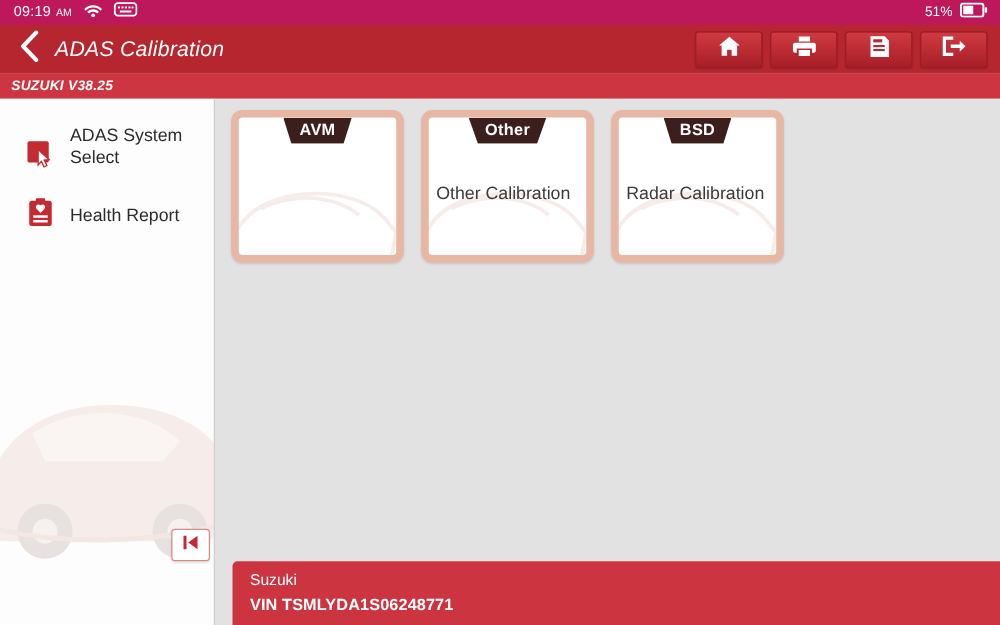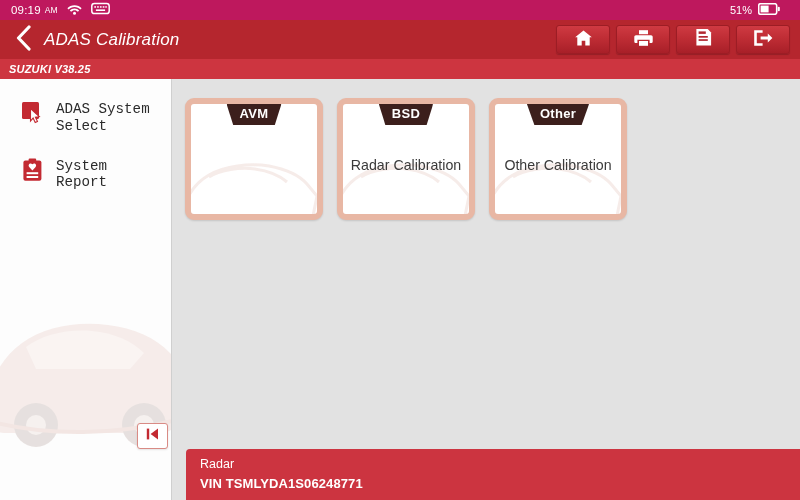--- a/index.html
+++ b/index.html
@@ -12,21 +12,21 @@
   #app { position: relative; width: 800px; height: 500px; }
 
   
   .statusbar {
     position: absolute; top: 0; left: 0; width: 800px; height: 20px;
     background: #be185d;
     display: flex; align-items: center;
     color: #fff;
   }
   .sb-left { display: flex; align-items: center; gap: 9px; padding-left: 11px; }
-  .sb-right { margin-left: auto; display: flex; align-items: center; gap: 6px; padding-right: 20px; }
+  .sb-right { margin-left: auto; display: flex; align-items: center; gap: 6px; padding-right: 10px; }
   .sb-time { font-size: 11.5px; letter-spacing: .2px; }
   .sb-ampm { font-size: 8.5px; margin-left: -5px; }
   .sb-batt-txt { font-size: 11px; }
 
   
   .header {
     position: absolute; top: 20px; left: 0; width: 800px; height: 39px;
     background: #b5262e;
     display: flex; align-items: center; font-style: italic;
   }
@@ -63,27 +63,26 @@
     background: #fdfdfd;
     overflow: hidden;
     border-right: 1px solid #cfcfcf;
   }
   .car-wm {
     position: absolute; left: -26px; top: 190px; width: 230px; height: 230px;
     opacity: .19; pointer-events: none;
   }
   .side-list { position: relative; padding-top: 10px; }
   .side-item {
-    display: flex; align-items: flex-start; gap: 11px;
+    display: flex; align-items: flex-end; gap: 11px;
     padding: 11px 8px 11px 13px;
     margin: 1px 6px;
     cursor: pointer;
     border-radius: 3px;
     position: relative;
-    font-family: Liberation Mono, monospace;
   }
   .side-item .s-ico { width: 26px; flex: 0 0 26px; display: flex; align-items: center; justify-content: center; }
   .side-item .s-lab { font-size: 14.2px; color: #2b2b2b; line-height: 1.18; }
   .side-item.active {
     background: #f3d5cd;
     border: 1px solid #dcb0a6;
     margin: 1px 4px;
   }
   .side-item.active .s-lab { font-weight: bold; color: #232323; }
 
@@ -101,25 +100,24 @@
     position: absolute; top: 79px; left: 172px; width: 628px; height: 421px;
     background: #e2e2e2;
   }
   .cards { display: flex; gap: 14px; padding: 9px 0 0 13px; }
   .card {
     position: relative;
     width: 138px; height: 122px;
     background: #ffffff;
     border: 6px solid #e8b7a4;
     border-radius: 9px;
-    display: flex; align-items: center; justify-content: center;
+    display: flex; align-items: center; justify-content: flex-start;
     cursor: pointer;
     overflow: hidden;
     box-shadow: 0 1px 2px rgba(0,0,0,.13);
-    margin-top: 10px;
   }
   .card-wm {
     position: absolute; left: -14px; bottom: -26px; width: 165px; height: 95px;
     opacity: .16; pointer-events: none;
   }
   .badge {
     position: absolute; top: 0; left: 50%; transform: translateX(-50%);
     background: #3c1f1c;
     color: #fff; font-size: 13px; font-weight: bold;
     padding: 2px 13px 4px 13px;
@@ -264,21 +262,21 @@
       <div class="side-item">
         <span class="s-ico">
           <svg width="21" height="24" viewBox="0 0 21 24">
             <rect x="1.4" y="2.6" width="18" height="20.2" rx="2" fill="#c32a32"></rect>
             <rect x="6.6" y="0.6" width="7.6" height="4" rx="1.1" fill="#c32a32"></rect>
             <path d="M10.4 6.2c-2.4-2-5 .7-3 3l3 3.2 3-3.2c2-2.3-.6-5-3-3z" fill="#fff"></path>
             <rect x="4.6" y="14.2" width="11.6" height="2" fill="#fff"></rect>
             <rect x="4.6" y="18" width="11.6" height="2" fill="#fff"></rect>
           </svg>
         </span>
-        <span class="s-lab">System Report</span>
+        <span class="s-lab">Health Report</span>
       </div>
 
     </div>
   </div>
 
   <div class="collapse-btn">
     <span>
       <svg width="15" height="14" viewBox="0 0 15 14">
         <rect x="1.8" y="1.6" width="2.4" height="10.8" fill="#c32a32"></rect>
         <path d="M13 1.6v10.8L5.6 7z" fill="#c32a32"></path>
@@ -297,35 +295,35 @@
         </svg>
         <div class="badge">AVM</div>
       </div>
 
       <div class="card">
         <svg class="card-wm" viewBox="0 0 165 95">
           <path d="M6 66c4-16 12-28 26-36 16-9 40-12 60-9 16 3 30 9 38 18l10 12-4 20H14c-7 0-9-3-8-5z" fill="none" stroke="#c98878" stroke-width="3"></path>
           <path d="M32 32c12-7 30-10 46-8 14 2 24 6 32 13" fill="none" stroke="#c98878" stroke-width="3"></path>
           <path d="M2 72c44 10 100 10 156-4" fill="none" stroke="#c98878" stroke-width="3"></path>
         </svg>
-        <div class="badge">BSD</div>
-        <div class="card-label">Radar Calibration</div>
+        <div class="badge">Other</div>
+        <div class="card-label">Other Calibration</div>
       </div>
 
       <div class="card">
         <svg class="card-wm" viewBox="0 0 165 95">
           <path d="M6 66c4-16 12-28 26-36 16-9 40-12 60-9 16 3 30 9 38 18l10 12-4 20H14c-7 0-9-3-8-5z" fill="none" stroke="#c98878" stroke-width="3"></path>
           <path d="M32 32c12-7 30-10 46-8 14 2 24 6 32 13" fill="none" stroke="#c98878" stroke-width="3"></path>
           <path d="M2 72c44 10 100 10 156-4" fill="none" stroke="#c98878" stroke-width="3"></path>
         </svg>
-        <div class="badge">Other</div>
-        <div class="card-label">Other Calibration</div>
+        <div class="badge">BSD</div>
+        <div class="card-label">Radar Calibration</div>
       </div>
 
     </div>
   </div>
 
   <div class="vehiclebar">
-    <div class="vb-make">Radar</div>
+    <div class="vb-make">Suzuki</div>
     <div class="vb-vin">VIN TSMLYDA1S06248771</div>
   </div>
 
 </div>
 
 </body></html>

